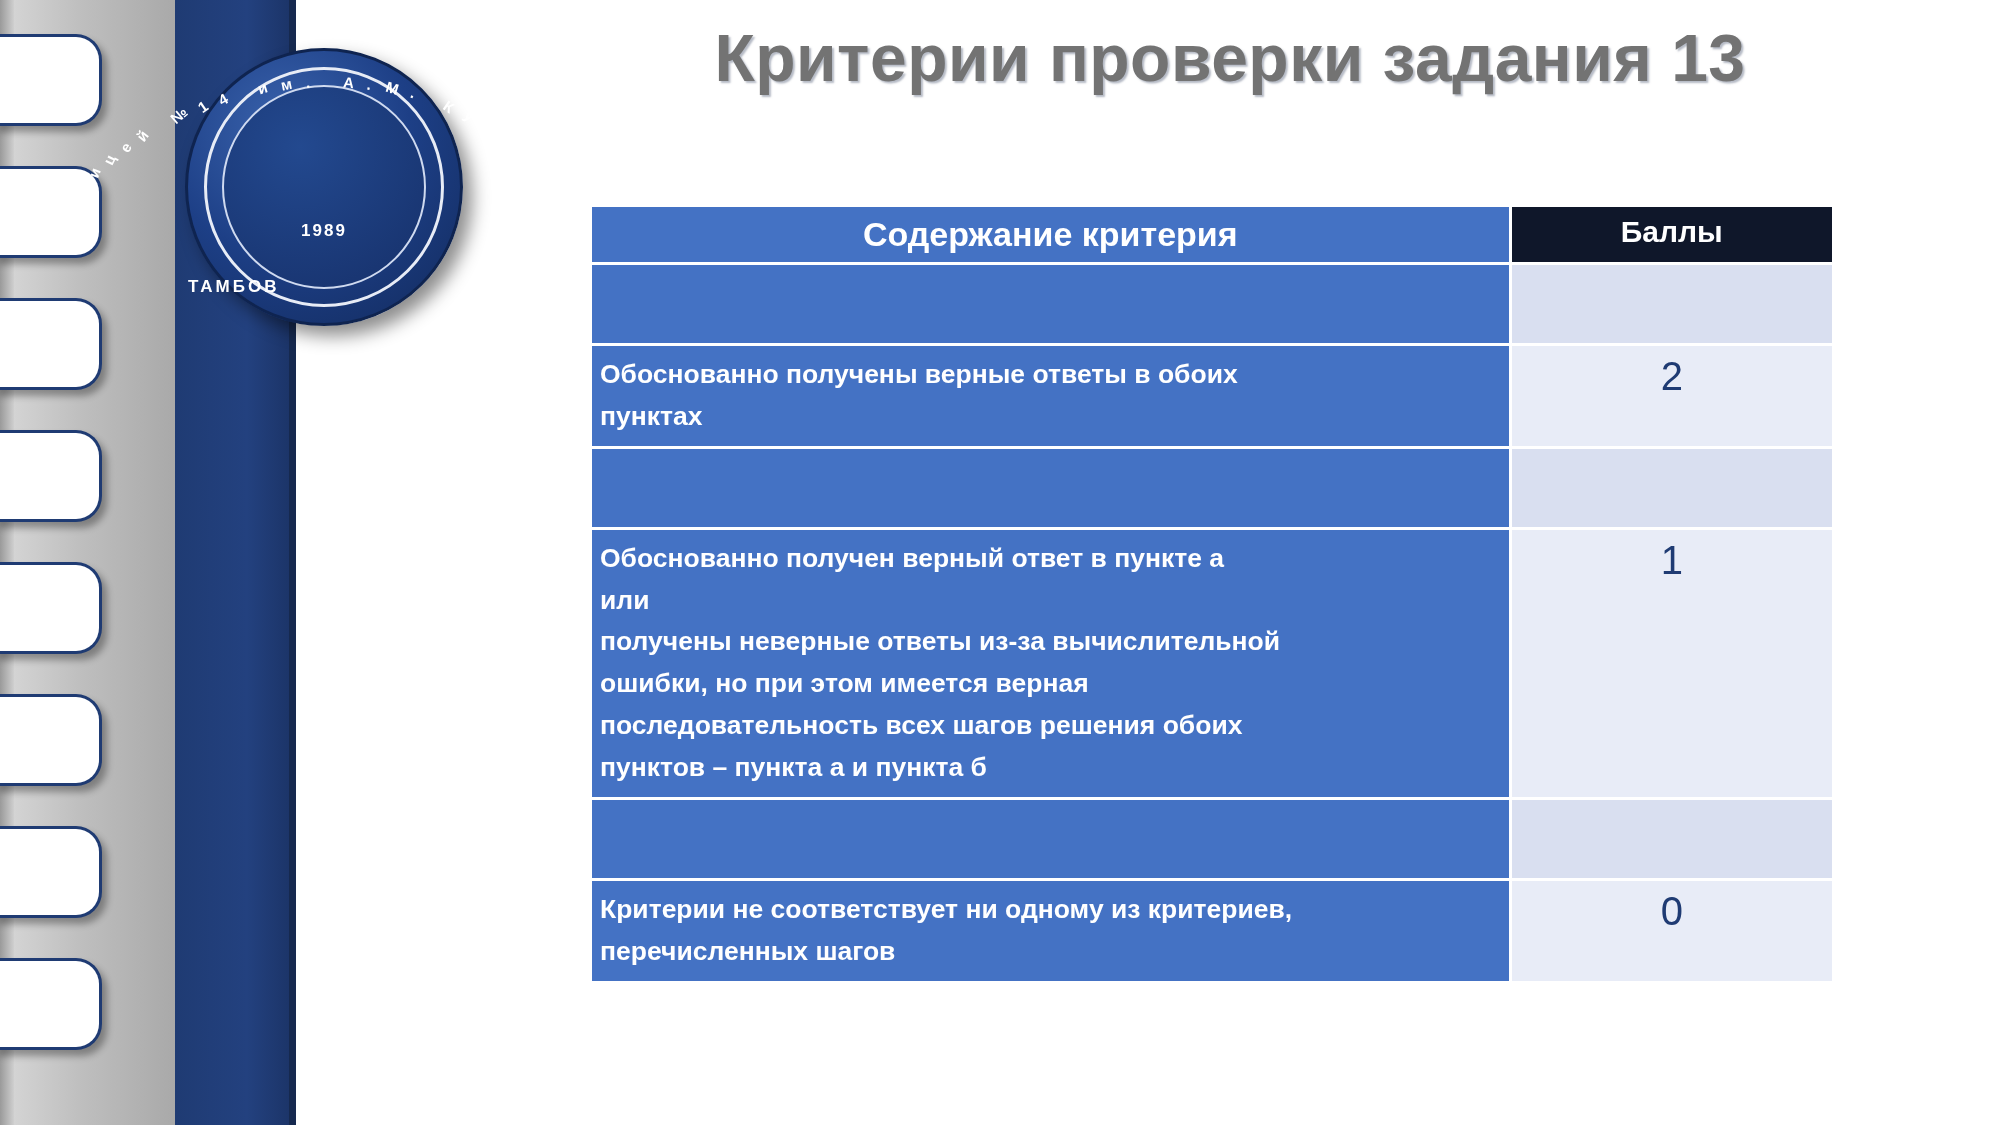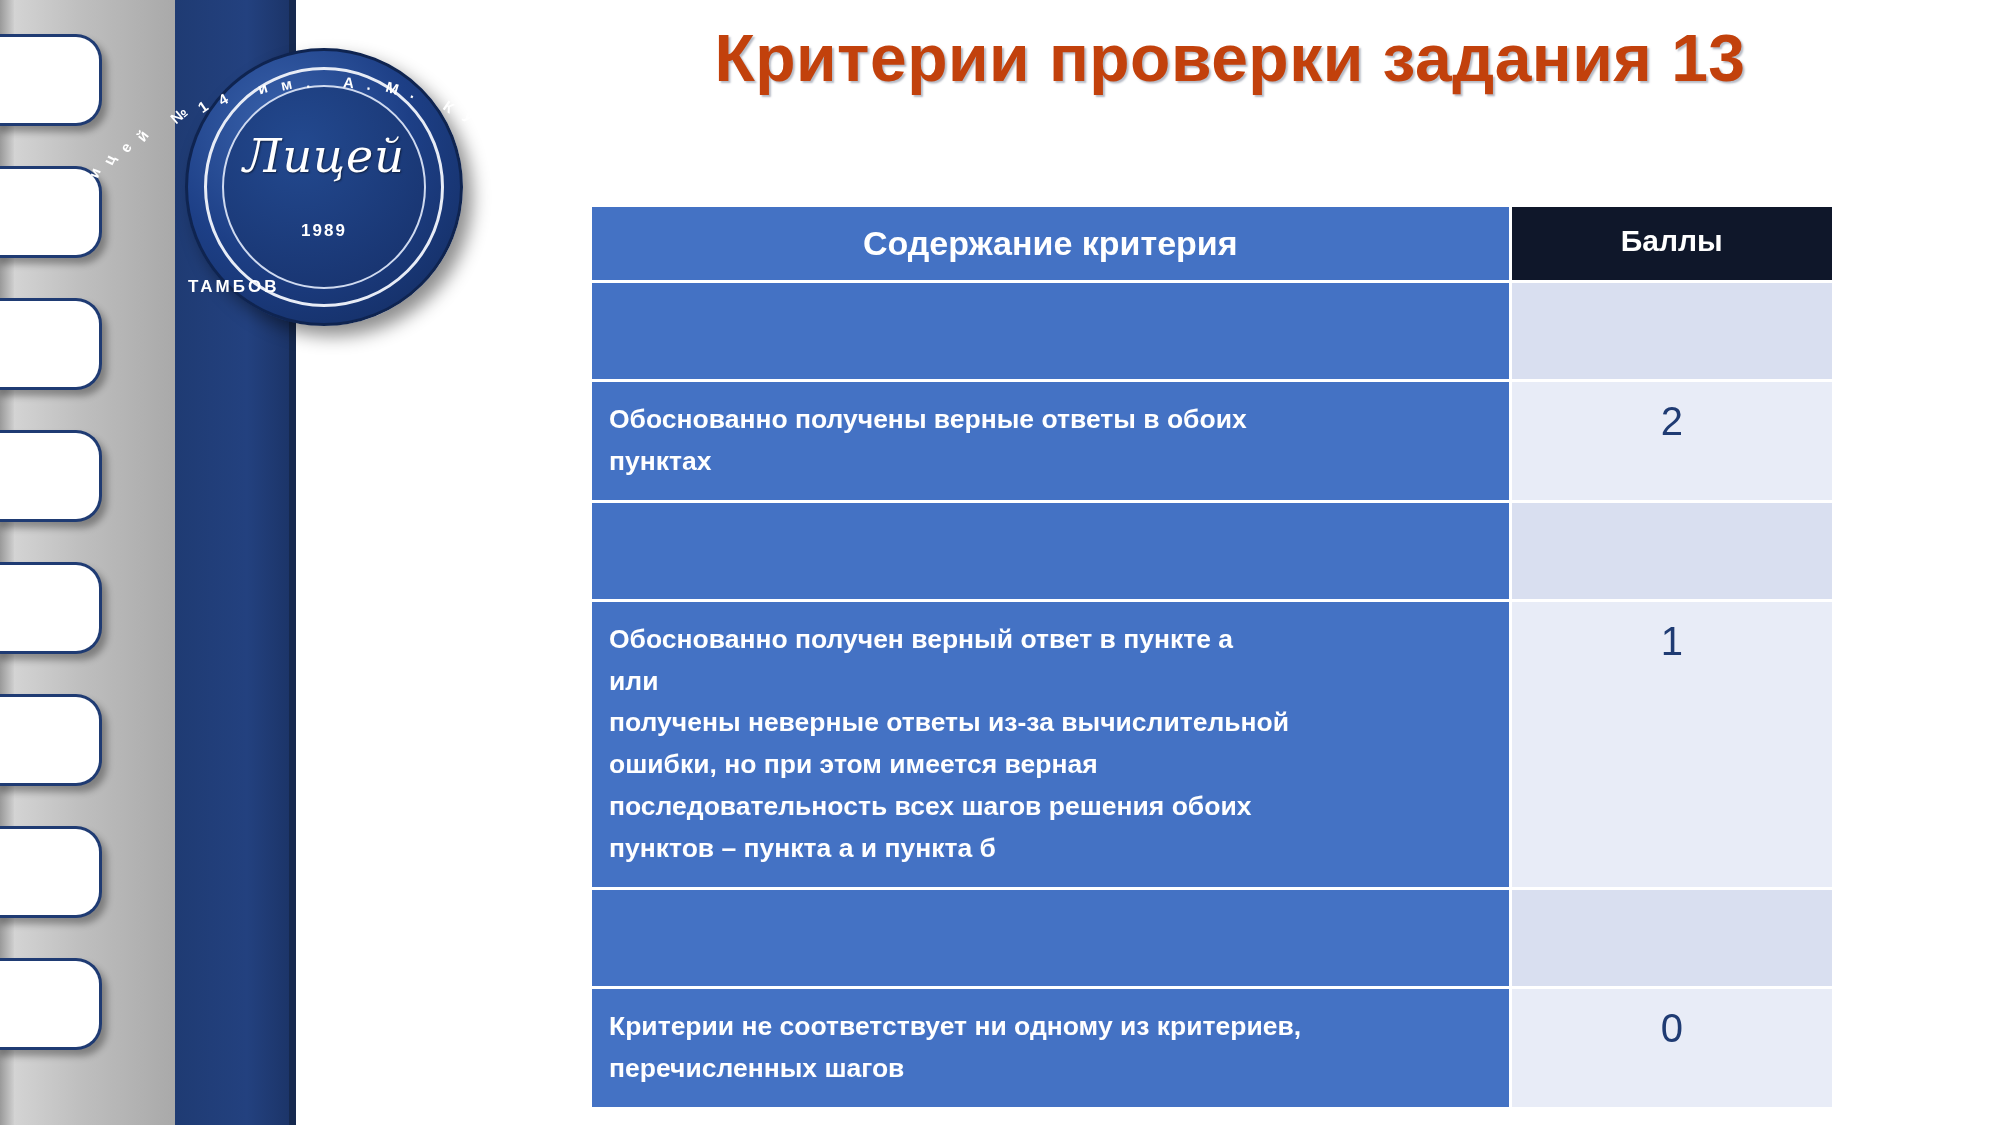--- a/index.html
+++ b/index.html
@@ -130,37 +130,37 @@
 
   
   .slide-title {
     position: absolute;
     left: 520px;
     top: 20px;
     width: 1420px;
     text-align: center;
     font-size: 66px;
     font-weight: bold;
-    color: #c2410c;
+    color: #737373;
     text-shadow: 2px 2px 2px rgba(120,130,150,0.55);
     letter-spacing: 0.5px;
   }
 
   
   .crit-table {
     position: absolute;
     left: 592px;
     top: 207px;
     width: 1240px;
     border-collapse: collapse;
     table-layout: fixed;
   }
   .crit-table td, .crit-table th {
     vertical-align: top;
-    padding: 17px;
+    padding: 8px;
   }
   .col-content { width: 918px; }
   .col-score   { width: 322px; }
 
   .hdr-content {
     background: #4472c4;
     color: #ffffff;
     font-size: 34px;
     font-weight: bold;
     text-align: center;
@@ -223,21 +223,20 @@
   <div class="ring" style="top:826px"></div>
   <div class="ring" style="top:958px"></div>
 </div>
 <div class="spine"></div>
 <div class="spine-edge"></div>
 
 <div class="emblem-outer">
   <div class="emblem-ring1"></div>
   <div class="emblem-inner"></div>
   <div class="emblem-arc"><span style="transform: rotate(-75deg);">Л</span><span style="transform: rotate(-69.2308deg);">и</span><span style="transform: rotate(-63.4615deg);">ц</span><span style="transform: rotate(-57.6923deg);">е</span><span style="transform: rotate(-51.9231deg);">й</span><span style="transform: rotate(-46.1538deg);">&nbsp;</span><span style="transform: rotate(-40.3846deg);">№</span><span style="transform: rotate(-34.6154deg);">1</span><span style="transform: rotate(-28.8462deg);">4</span><span style="transform: rotate(-23.0769deg);">&nbsp;</span><span style="transform: rotate(-17.3077deg);">и</span><span style="transform: rotate(-11.5385deg);">м</span><span style="transform: rotate(-5.76923deg);">.</span><span style="transform: rotate(0deg);">&nbsp;</span><span style="transform: rotate(5.76923deg);">А</span><span style="transform: rotate(11.5385deg);">.</span><span style="transform: rotate(17.3077deg);">М</span><span style="transform: rotate(23.0769deg);">.</span><span style="transform: rotate(28.8462deg);">&nbsp;</span><span style="transform: rotate(34.6154deg);">К</span><span style="transform: rotate(40.3846deg);">у</span><span style="transform: rotate(46.1538deg);">з</span><span style="transform: rotate(51.9231deg);">ь</span><span style="transform: rotate(57.6923deg);">м</span><span style="transform: rotate(63.4615deg);">и</span><span style="transform: rotate(69.2308deg);">н</span><span style="transform: rotate(75deg);">а</span></div>
-  <div class="emblem-script">Лицей</div>
   <div class="emblem-year">1989</div>
   <div class="emblem-city">ТАМБОВ</div>
 </div>
 
 <div class="slide-title">Критерии проверки задания 13</div>
 
 <table class="crit-table">
   <colgroup>
     <col class="col-content">
     <col class="col-score">

